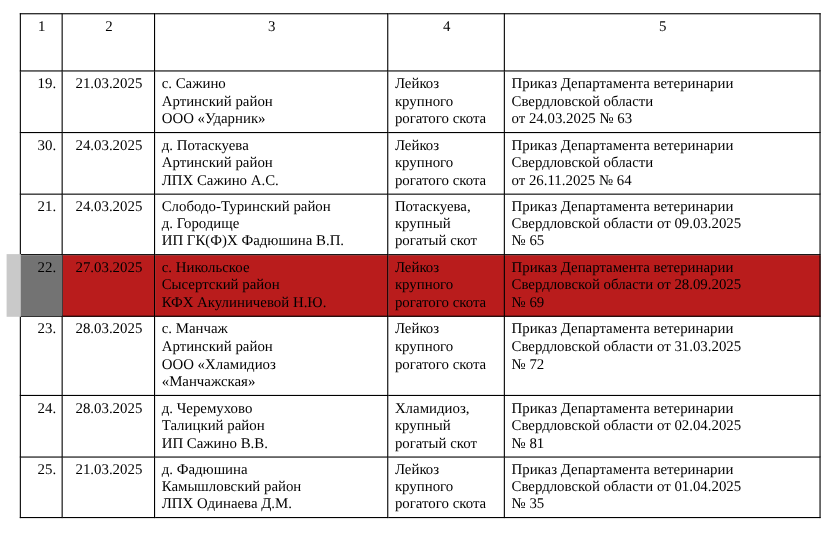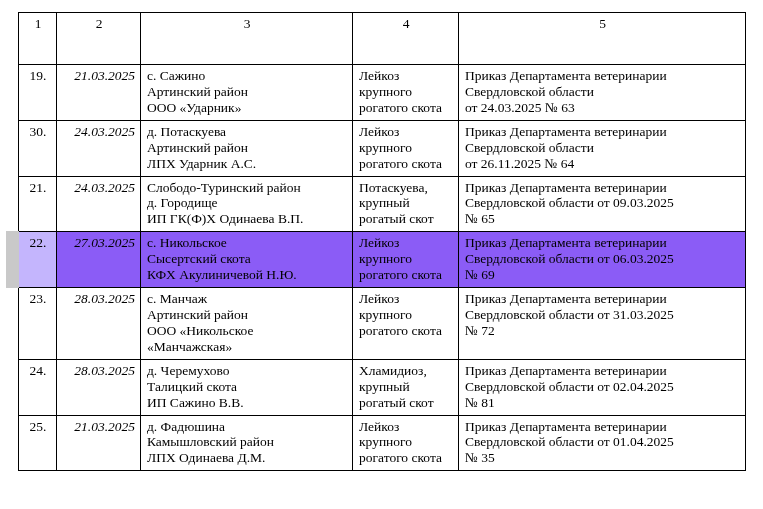--- a/index.html
+++ b/index.html
@@ -43,34 +43,33 @@
     text-align: center;
     height: 44px;
     vertical-align: top;
     padding-top: 6px;
   }
   .hdr-num {
     display: block;
     text-align: center;
   }
   td.c-num {
+    text-align: right;
+    white-space: nowrap;
+  }
+  td.c-date {
     text-align: center;
     white-space: nowrap;
   }
-  td.c-date {
-    text-align: right;
-    white-space: nowrap;
-    font-style: italic;
-  }
   .line { display: block; white-space: pre-wrap; }
   tr.highlight td {
-    background: #8b5cf6;
+    background: #b91c1c;
   }
   tr.highlight td.c-num {
-    background: #c4b5fd;
+    background: #737373;
     margin-left: 32px;
   }
   
   tr.highlight td.c-num {
     position: relative;
   }
   tr.highlight td.c-num::before {
     content: "";
     position: absolute;
     left: -13px;
@@ -130,97 +129,97 @@
             <span class="line">Свердловской области</span>
             <span class="line">от 24.03.2025 № 63</span>
           </td>
         </tr>
         <tr>
           <td class="c-num">30.</td>
           <td class="c-date">24.03.2025</td>
           <td>
             <span class="line">д. Потаскуева</span>
             <span class="line">Артинский район</span>
-            <span class="line">ЛПХ Ударник А.С.</span>
+            <span class="line">ЛПХ Сажино А.С.</span>
           </td>
           <td>
             <span class="line">Лейкоз</span>
             <span class="line">крупного</span>
             <span class="line">рогатого скота</span>
           </td>
           <td>
             <span class="line">Приказ Департамента ветеринарии</span>
             <span class="line">Свердловской области</span>
             <span class="line">от 26.11.2025 № 64</span>
           </td>
         </tr>
         <tr>
           <td class="c-num">21.</td>
           <td class="c-date">24.03.2025</td>
           <td>
             <span class="line">Слободо-Туринский район</span>
             <span class="line">д. Городище</span>
-            <span class="line">ИП ГК(Ф)Х Одинаева В.П.</span>
+            <span class="line">ИП ГК(Ф)Х Фадюшина В.П.</span>
           </td>
           <td>
             <span class="line">Потаскуева,</span>
             <span class="line">крупный</span>
             <span class="line">рогатый скот</span>
           </td>
           <td>
             <span class="line">Приказ Департамента ветеринарии</span>
             <span class="line">Свердловской области от 09.03.2025</span>
             <span class="line">№ 65</span>
           </td>
         </tr>
         <tr class="highlight">
           <td class="c-num">22.</td>
           <td class="c-date">27.03.2025</td>
           <td>
             <span class="line">с. Никольское</span>
-            <span class="line">Сысертский скота</span>
+            <span class="line">Сысертский район</span>
             <span class="line">КФХ Акулиничевой Н.Ю.</span>
           </td>
           <td>
             <span class="line">Лейкоз</span>
             <span class="line">крупного</span>
             <span class="line">рогатого скота</span>
           </td>
           <td>
             <span class="line">Приказ Департамента ветеринарии</span>
-            <span class="line">Свердловской области от 06.03.2025</span>
+            <span class="line">Свердловской области от 28.09.2025</span>
             <span class="line">№ 69</span>
           </td>
         </tr>
         <tr>
           <td class="c-num">23.</td>
           <td class="c-date">28.03.2025</td>
           <td>
             <span class="line">с. Манчаж</span>
             <span class="line">Артинский район</span>
-            <span class="line">ООО «Никольское</span>
+            <span class="line">ООО «Хламидиоз</span>
             <span class="line">«Манчажская»</span>
           </td>
           <td>
             <span class="line">Лейкоз</span>
             <span class="line">крупного</span>
             <span class="line">рогатого скота</span>
           </td>
           <td>
             <span class="line">Приказ Департамента ветеринарии</span>
             <span class="line">Свердловской области от 31.03.2025</span>
             <span class="line">№ 72</span>
           </td>
         </tr>
         <tr>
           <td class="c-num">24.</td>
           <td class="c-date">28.03.2025</td>
           <td>
             <span class="line">д. Черемухово</span>
-            <span class="line">Талицкий скота</span>
+            <span class="line">Талицкий район</span>
             <span class="line">ИП Сажино В.В.</span>
           </td>
           <td>
             <span class="line">Хламидиоз,</span>
             <span class="line">крупный</span>
             <span class="line">рогатый скот</span>
           </td>
           <td>
             <span class="line">Приказ Департамента ветеринарии</span>
             <span class="line">Свердловской области от 02.04.2025</span>

